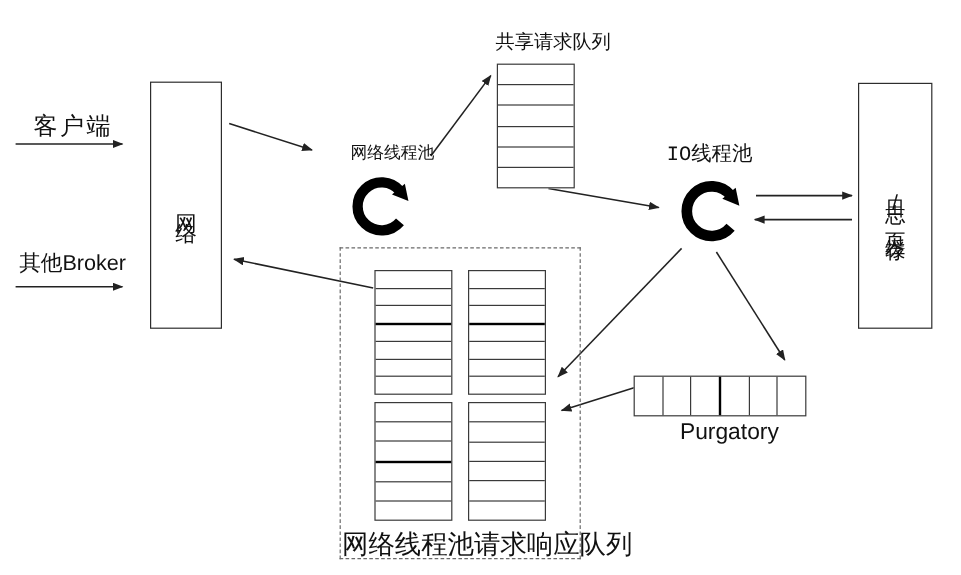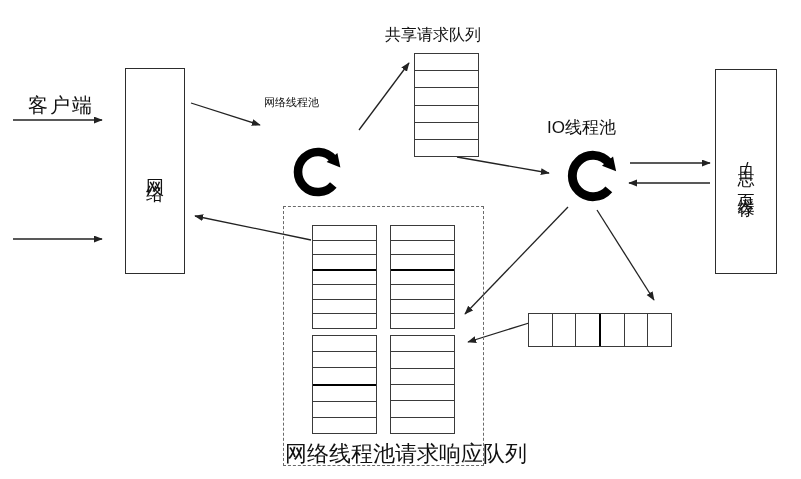--- a/index.html
+++ b/index.html
@@ -14,21 +14,21 @@
     height: 479px;
     background: #ffffff;
     overflow: hidden;
   }
   .label {
     position: absolute;
     color: #111;
     white-space: nowrap;
     font-weight: 400;
   }
-  .label.center { text-align: left; }
+  .label.center { text-align: right; }
 
   
   .vbox {
     position: absolute;
     background: #ffffff;
     border: 1.6px solid #2d2d2d;
     display: flex;
     align-items: center;
     justify-content: center;
   }
@@ -93,59 +93,61 @@
       <line x1="630" y1="163" x2="710" y2="163" marker-end="url(#ah)"></line>
       <line x1="710" y1="183" x2="629" y2="183" marker-end="url(#ah)"></line>
       <line x1="597" y1="210" x2="654" y2="300" marker-end="url(#ah)"></line>
       <line x1="568" y1="207" x2="465" y2="314" marker-end="url(#ah)"></line>
       <line x1="529" y1="323" x2="468" y2="342" marker-end="url(#ah)"></line>
       <line x1="311" y1="240" x2="195" y2="216" marker-end="url(#ah)"></line>
     </g>
   </svg>
 
   <div class="label" style="left:28px; top:92px; font-size:20px; letter-spacing:2px;">客户端</div>
+  <div class="label" style="left:16px; top:207px; font-size:18px;">其他Broker</div>
 
   <div class="vbox" style="left:125px; top:68px; width:58px; height:204px;">
     <span class="vtext" style="font-size:18px; letter-spacing:6px;">网络</span>
   </div>
 
-  <div class="label center" style="left:264px; top:95px; width:98px; font-size:11px;">网络线程池</div>
+  <div class="label center" style="left:264px; top:119px; width:98px; font-size:14px;">网络线程池</div>
   <svg class="loop-icon" style="left:289px; top:143px;" width="58" height="58" viewBox="0 0 58 58">
     <path d="M 44.3 41.9 A 20 20 0 1 1 44.3 16.1" stroke="#000" stroke-width="8.6" fill="none"></path>
     <polygon points="-2,-7 11,0 -2,7" fill="#000" transform="translate(44.3,16.1) rotate(50)"></polygon>
   </svg>
 
   <div class="label center" style="left:385px; top:25px; width:124px; font-size:16px;">共享请求队列</div>
   <div class="stack v" style="left:414px; top:53px; width:63px; height:102px;">
       <div class="cell"></div>
       <div class="cell"></div>
       <div class="cell"></div>
       <div class="cell"></div>
       <div class="cell"></div>
       <div class="cell"></div>
     </div>
 
-  <div class="label center" style="left:547px; top:116px; width:80px; font-size:17px;">IO线程池</div>
+  <div class="label center" style="left:547px; top:116px; width:80px; font-size:17px;font-family:Liberation Mono, monospace;">IO线程池</div>
   <svg class="loop-icon" style="left:563px; top:146px;" width="60" height="60" viewBox="0 0 58 58">
     <path d="M 44.3 41.9 A 20 20 0 1 1 44.3 16.1" stroke="#000" stroke-width="8.6" fill="none"></path>
     <polygon points="-2,-7 11,0 -2,7" fill="#000" transform="translate(44.3,16.1) rotate(50)"></polygon>
   </svg>
 
   <div class="vbox" style="left:715px; top:69px; width:60px; height:203px;">
     <span class="vtext" style="letter-spacing:3px;">日志/页缓存</span>
   </div>
 
   <div class="stack h" style="left:528px; top:313px; width:142px; height:32px;">
       <div class="cell"></div>
       <div class="cell"></div>
       <div class="cell"></div>
       <div class="cell bold"></div>
       <div class="cell"></div>
       <div class="cell"></div>
     </div>
+  <div class="label center" style="left:549px; top:350px; width:100px; font-size:19px;">Purgatory</div>
 
   <div class="dashed-box" style="left:283px; top:206px; width:199px; height:258px;"></div>
   <div class="stack v" style="left:312px; top:225px; width:63px; height:102px;">
       <div class="cell"></div>
       <div class="cell"></div>
       <div class="cell"></div>
       <div class="cell bold"></div>
       <div class="cell"></div>
       <div class="cell"></div>
       <div class="cell"></div>

